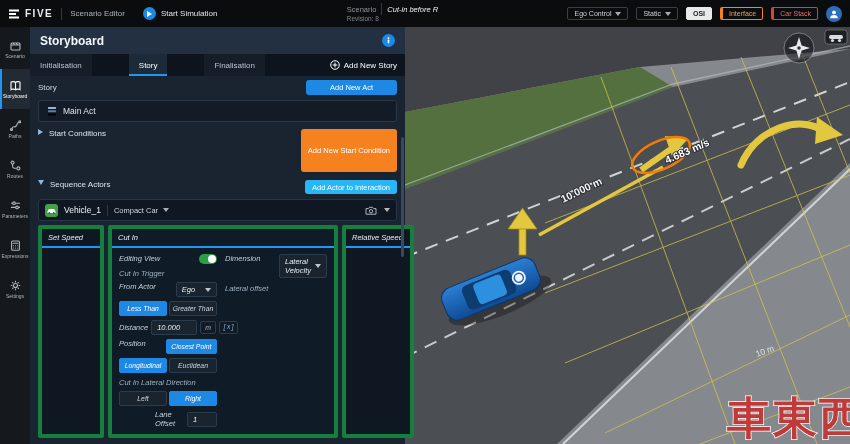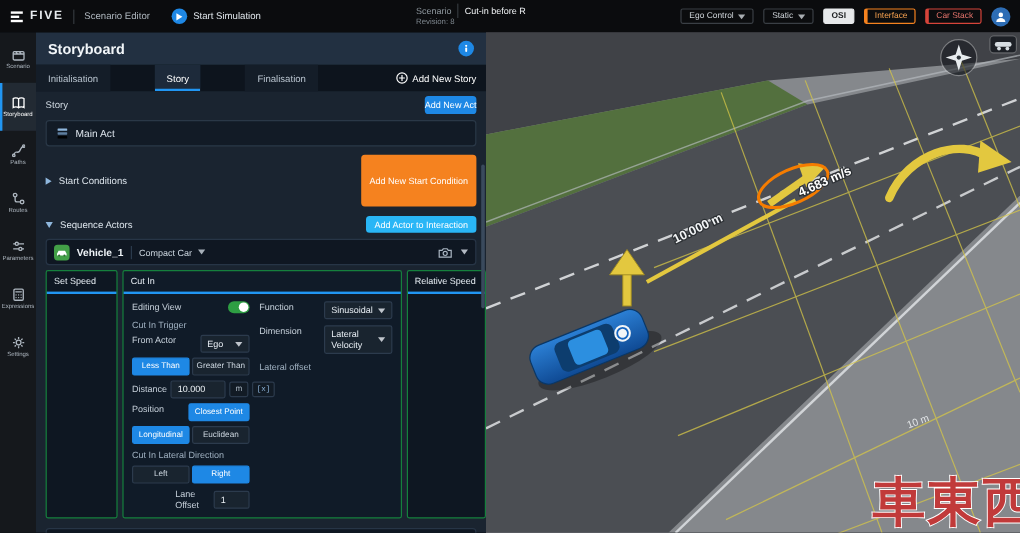--- a/index.html
+++ b/index.html
@@ -12,21 +12,21 @@
   .brand{display:flex;align-items:center;gap:5px;font-weight:bold;font-size:10px;letter-spacing:1.5px;}
   .vdiv{width:1px;height:12px;background:#34383d;}
   .app-title{font-size:8px;color:#aeb6bd;}
   .start-sim{display:flex;align-items:center;gap:5px;margin-left:10px;font-size:8px;color:#dfe5ea;cursor:pointer;}
   .play-circle{width:13px;height:13px;border-radius:50%;background:#1e88e5;display:grid;place-items:center;}
   .play-tri{width:0;height:0;border-top:3px solid transparent;border-bottom:3px solid transparent;border-left:5px solid #fff;margin-left:1px;}
   .flexspace{flex:1;}
   .scen-block{display:flex;flex-direction:column;line-height:1.25;}
   .scen-row{display:flex;align-items:center;gap:5px;font-size:7.5px;}
   .scen-label{color:#8e979e;}
-  .scen-name{color:#f0f3f5;}
+  .scen-name{color:#f0f3f5;font-style:italic;}
   .scen-rev{font-size:6.5px;color:#7d868d;}
   .chip{border:1px solid #3a3f45;border-radius:2px;padding:2px 6px;font-size:7px;color:#cfd4d9;
     display:flex;align-items:center;gap:4px;white-space:nowrap;cursor:pointer;}
   .chip-osi{background:#e7e9eb;color:#1b1d1f;font-weight:bold;border:1px solid #e7e9eb;}
   .chip-interface{border:1px solid #f5821f;border-left:3px solid #f5821f;color:#f5a04f;}
   .chip-carstack{border:1px solid #d6443a;border-left:3px solid #d6443a;color:#e4736b;}
   .avatar{width:16px;height:16px;border-radius:50%;background:#2d6db5;display:grid;place-items:center;cursor:pointer;}
   .chev{width:0;height:0;border-left:3px solid transparent;border-right:3px solid transparent;border-top:4px solid currentColor;opacity:.8;}
 
   
@@ -41,39 +41,39 @@
     display:flex;flex-direction:column;box-sizing:border-box;z-index:3;}
   .panel-header{height:27px;min-height:27px;background:#223041;display:flex;align-items:center;padding:0 10px;
     font-size:12px;font-weight:bold;color:#f2f6f9;}
   .info-circ{margin-left:auto;width:13px;height:13px;border-radius:50%;background:#1e88e5;display:grid;place-items:center;cursor:pointer;}
   .tabs{display:flex;align-items:stretch;background:#0d141d;height:22px;min-height:22px;padding-right:8px;gap:36px;}
   .tab{padding:0 10px;display:flex;align-items:center;font-size:8px;color:#b9c4cf;background:#141d28;margin-right:1px;cursor:pointer;white-space:nowrap;}
   .tab.active{background:#1d2a3a;color:#fff;box-shadow:inset 0 -2px 0 #2196f3;}
   .add-story{margin-left:auto;display:flex;align-items:center;gap:4px;color:#fff;font-size:8px;cursor:pointer;}
   .story-row{display:flex;align-items:center;padding:4px 8px;}
   .story-label{font-size:8px;color:#cfd8e0;}
-  .btn{border-radius:3px;padding:3px 0;font-size:7.5px;color:#fff;cursor:pointer;white-space:nowrap;}
+  .btn{border-radius:3px;padding:3px 24px;font-size:7.5px;color:#fff;cursor:pointer;white-space:nowrap;}
   .btn-blue{margin-left:auto;background:#1e88e5;}
   .btn-orange{margin-left:auto;background:#f5821f;padding:17px 7px;}
   .btn-cyan{margin-left:auto;background:#29b6f6;padding:2.5px 7px;}
   .act-row{margin:1px 8px 3px;background:#121b26;border:1px solid #2a3847;border-radius:3px;height:20px;min-height:20px;
     display:flex;align-items:center;gap:6px;padding:0 8px;font-size:8.5px;cursor:pointer;}
-  .section-row{display:flex;align-items:center;padding:4px 8px;gap:6px;font-size:8px;color:#dbe3ea;}
+  .section-row{display:flex;padding:4px 8px;gap:6px;font-size:8px;color:#dbe3ea;}
   .tri-r{width:0;height:0;border-top:3.5px solid transparent;border-bottom:3.5px solid transparent;border-left:5px solid #8fb7dd;cursor:pointer;}
   .tri-d{width:0;height:0;border-left:3.5px solid transparent;border-right:3.5px solid transparent;border-top:5px solid #8fb7dd;cursor:pointer;}
   .actor-row{margin:1px 8px 0;background:#0f1722;border:1px solid #273546;border-radius:3px;height:20px;min-height:20px;
     display:flex;align-items:center;gap:6px;padding:0 6px;cursor:pointer;}
   .veh-icon{width:13px;height:13px;background:#43a047;border-radius:3px;display:grid;place-items:center;}
-  .actor-name{font-size:8.5px;color:#eef3f7;font-weight:bold;}
+  .actor-name{font-size:8.5px;color:#eef3f7;}
   .mini-div{width:1px;height:11px;background:#2a3a4c;}
   .mini-select{display:flex;align-items:center;gap:5px;font-size:7.5px;color:#cdd7e0;cursor:pointer;}
   .row-right{margin-left:auto;display:flex;align-items:center;gap:7px;}
 
   .columns{display:flex;gap:4px;padding:4px 8px 2px;align-items:stretch;}
-  .mini-panel{background:#0e1722;border:1px solid #15803d;border-radius:2px;display:flex;flex-direction:column;}
+  .mini-panel{background:#0e1722;border:4px solid #15803d;border-radius:2px;display:flex;flex-direction:column;font-style:italic;}
   .mini-head{padding:4px 6px;border-bottom:2px solid #2196f3;font-size:7.5px;color:#e6edf3;white-space:nowrap;}
   .col-set{width:58px;min-width:58px;}
   .col-cut{flex:1;background:#101b28;border-color:#2b4archive;}
   .col-rel{width:64px;min-width:64px;}
   .ci-body{display:flex;gap:8px;padding:6px 7px;}
   .ci-left{width:98px;display:flex;flex-direction:column;gap:4px;}
   .ci-right{flex:1;display:flex;flex-direction:column;gap:5px;}
   .ci-row{display:flex;align-items:flex-start;gap:20px;font-size:7.5px;color:#c6d0da;}
   .ci-label{font-size:7.5px;color:#9fb0c0;margin-top:1px;}
   .toggle{margin-left:auto;width:18px;height:10px;border-radius:5px;background:#2e9e43;position:relative;cursor:pointer;}
@@ -331,27 +331,20 @@
               <span class="seg">Left</span>
               <span class="seg active">Right</span>
             </div>
             <div class="igroup">
               <span style="font-size:7.5px;color:#c6d0da;padding-left:36px;">Lane Offset</span>
               <span class="ival" style="min-width:18px;">1</span>
             </div>
           </div>
           <div class="ci-right">
             <div class="ci-row">
-              <span style="width:34px;">Function</span>
-              <span class="sel">
-                <span>Sinusoidal</span>
-                <span class="chev"></span>
-              </span>
-            </div>
-            <div class="ci-row">
               <span style="width:34px;">Dimension</span>
               <span class="sel">
                 <span>Lateral Velocity</span>
                 <span class="chev"></span>
               </span>
             </div>
             <div class="ci-label">Lateral offset</div>
           </div>
         </div>
       </div>

